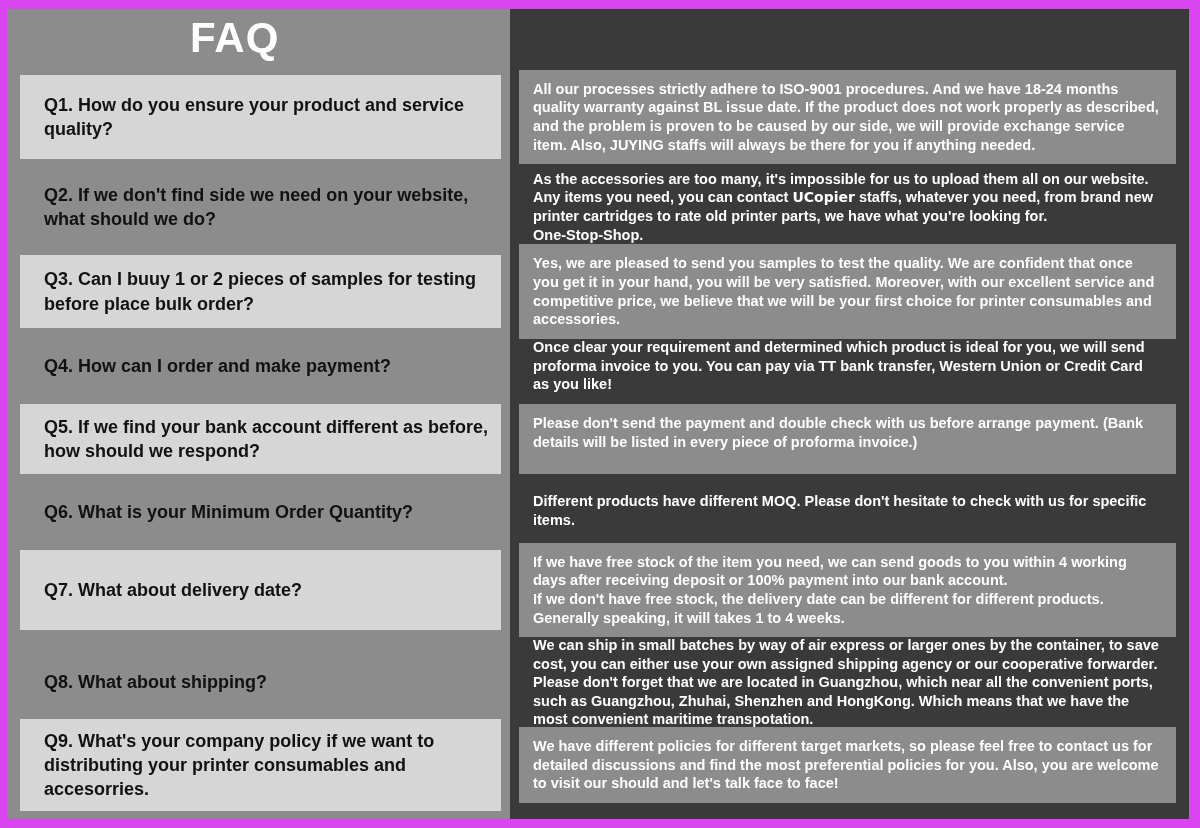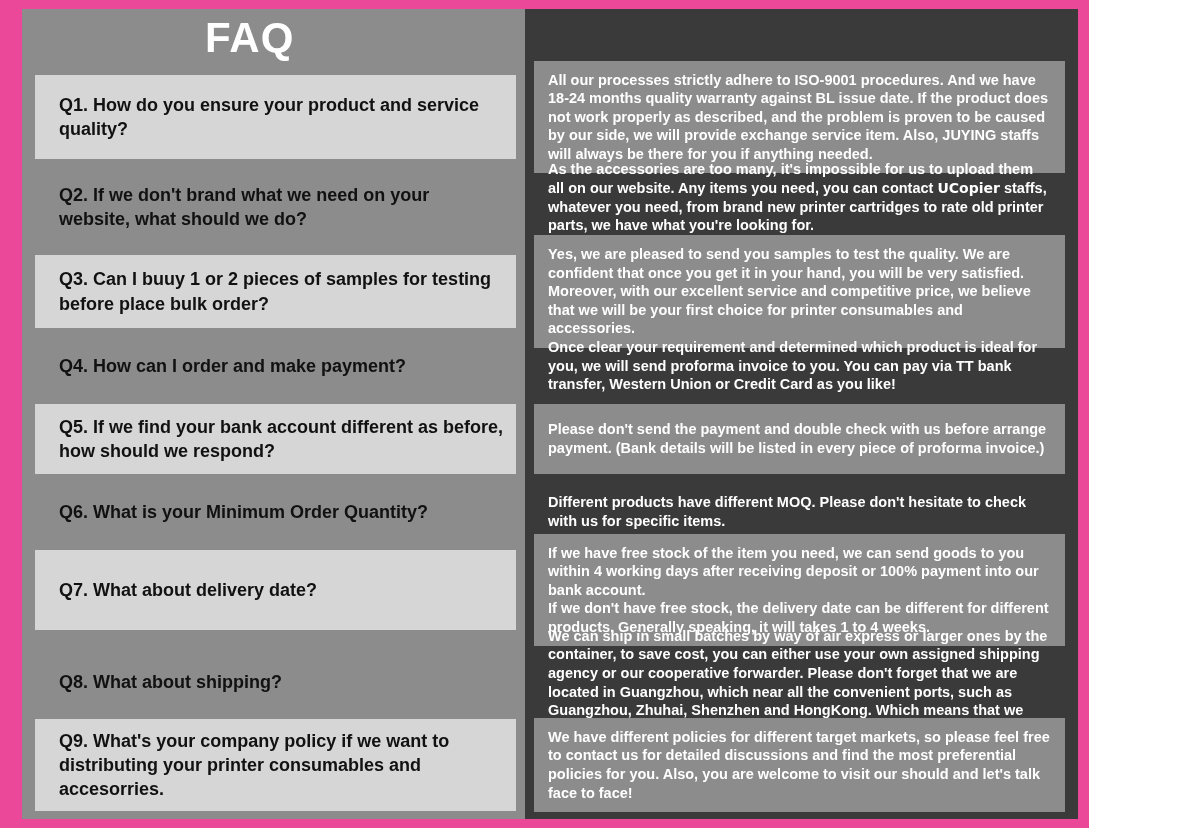--- a/index.html
+++ b/index.html
@@ -12,25 +12,25 @@
     width: 1200px;
     height: 828px;
     font-family: "Liberation Sans", sans-serif;
     overflow: hidden;
   }
 
   
   .page-frame {
     position: absolute;
     left: 0; top: 0;
-    width: 1089px;
+    width: 1200px;
     height: 828px;
-    background: #ec4899;
-    box-sizing: border-box;
-    padding: 9px 11px 9px 22px;
+    background: #d946ef;
+    box-sizing: border-box;
+    padding: 9px 11px 9px 7px;
   }
   .page {
     position: relative;
     width: 100%;
     height: 100%;
     background: #8c8c8c;
     overflow: hidden;
   }
 
   
@@ -104,21 +104,21 @@
     min-height: 100%;
     display: flex;
     align-items: center;
     padding: 10px 12px 10px 24px;
   }
   .a-panel {
     box-sizing: border-box;
     width: 100%;
     min-height: 100%;
     display: flex;
-    align-items: center;
+    align-items: flex-start;
     padding: 10px 14px 10px 14px;
   }
 
   .row.panel .q-panel { background: #d6d6d6; margin: 0 9px 0 13px; }
   .row.panel .a-panel { background: #8c8c8c; margin: 0 13px 0 9px; }
   .row.flat  .q-panel { background: transparent; margin: 0 9px 0 13px; }
   .row.flat  .a-panel { background: transparent; margin: 0 13px 0 9px; }
 
   .q-text {
     color: #111111;
@@ -165,21 +165,21 @@
         <div class="a-cell">
           <div class="a-panel">
             <div class="a-text">All our processes strictly adhere to ISO-9001 procedures. And we have 18-24 months quality warranty against BL issue date. If the product does not work properly as described, and the problem is proven to be caused by our side, we will provide exchange service item. Also, JUYING staffs will always be there for you if anything needed.</div>
           </div>
         </div>
       </div>
 
       <div class="row flat" style="height:88px;">
         <div class="q-cell">
           <div class="q-panel">
-            <div class="q-text">Q2. If we don't brand what we need on your website, what should we do?</div>
+            <div class="q-text">Q2. If we don't find side we need on your website, what should we do?</div>
           </div>
         </div>
         <div class="a-cell">
           <div class="a-panel">
             <div class="a-text">
               <span>As the accessories are too many, it's impossible for us to upload them all on our website. Any items you need, you can contact </span><span class="brand">UCopier</span><span> staffs, whatever you need, from brand new printer cartridges to rate old printer parts, we have what you're looking for.</span>
               <span class="line">One-Stop-Shop.</span>
             </div>
           </div>
         </div>

